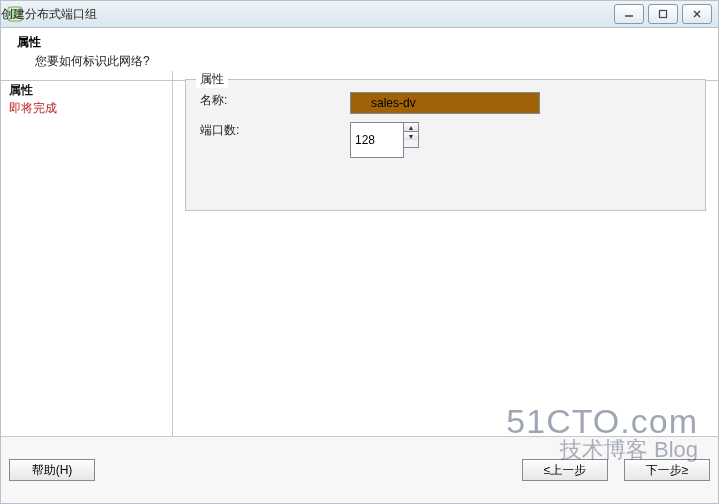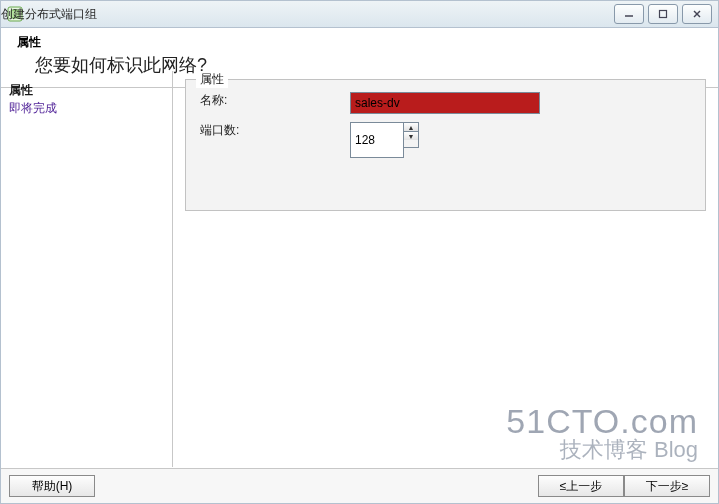--- a/index.html
+++ b/index.html
@@ -4,44 +4,44 @@
 <style>
 html,body{margin:0;padding:0;font-family:"Microsoft YaHei","SimSun",Tahoma,sans-serif;font-size:12px;background:#fff;color:#000}
 .frame{width:719px;height:504px;box-sizing:border-box;position:relative;background:#fff;border:1px solid #b4c1cf}
 .titlebar{height:26px;background:linear-gradient(#eef3f6,#dbe6ee);border-bottom:1px solid #b4c1cf;display:flex;align-items:center;position:relative}
 .app-icon{width:16px;height:16px;margin:0 6px;display:flex;align-items:center;justify-content:center}
 .title{position:absolute;left:0;right:0;text-align:left;font-size:12px;color:#2b2b2b;pointer-events:none}
 .winbtns{position:absolute;right:6px;top:3px;display:flex;gap:4px}
 .winbtn{width:28px;height:18px;border:1px solid #8899aa;border-radius:3px;background:linear-gradient(#fdfefe,#e3ebf1);display:flex;align-items:center;justify-content:center;font-size:10px;color:#445;cursor:pointer}
 .header-area{padding:6px 16px 10px 16px;border-bottom:1px solid #c7c7c7}
 .header-title{font-weight:bold;font-size:12px}
-.header-sub{margin:2px 0 0 18px;font-size:18px;color:#222}
+.header-sub{margin:2px 0 0 18px;font-size:12px;color:#222}
 .body-area{display:flex;position:absolute;top:70px;left:0;right:0;bottom:36px}
 .sidebar{width:172px;border-right:1px solid #c7c7c7;padding:10px 8px;box-sizing:border-box}
 .side-item{font-size:12px;line-height:18px;color:#1a1a1a;cursor:pointer}
 .side-item.current{font-weight:bold}
-.side-item.dim{color:#4c1d95}
+.side-item.dim{color:#b91c1c}
 .main{flex:1;padding:8px 12px;box-sizing:border-box;position:relative}
 .fieldset{border:1px solid #c2c2c2;padding:12px 14px 18px 14px;position:relative;background:#f3f3f3;height:132px;box-sizing:border-box}
 .fieldset .legend{position:absolute;top:-9px;left:10px;background:#fff;padding:0 4px;font-size:12px;color:#222}
 .form-row{display:flex;height:26px;margin-bottom:4px}
 .form-label{width:150px;color:#222}
-.txt{width:190px;height:22px;border:1px solid #7a8a99;background:#b91c1c;padding:0 4px;font-size:12px;box-sizing:border-box}
+.txt{width:190px;height:22px;border:1px solid #7a8a99;background:#a16207;padding:0 20px;font-size:12px;box-sizing:border-box}
 .spinwrap{display:flex}
 .spin-val{width:54px;height:18px;border:1px solid #7a8a99;background:#fff;padding:17px 4px;font-size:12px;box-sizing:border-box}
 .spin-btns{display:flex;flex-direction:column;border:1px solid #7a8a99;border-left:none}
 .spin-btn{width:14px;height:8px;background:linear-gradient(#fefefe,#e2e2e2);font-size:7px;line-height:7px;text-align:center;color:#333;cursor:pointer;display:flex;align-items:center;justify-content:center}
 .spin-btn:first-child{border-bottom:1px solid #7a8a99}
 .select{width:222px;height:20px;border:1px solid #7a8a99;background:#fff;display:flex;align-items:center;box-sizing:border-box;cursor:pointer}
 .select .val{flex:1;padding:0 4px;text-align:left}
 .select .arrow{width:16px;height:100%;border-left:1px solid #7a8a99;background:linear-gradient(#fefefe,#e2e2e2);display:flex;align-items:center;justify-content:center;font-size:9px;color:#222}
-.footer{position:absolute;left:0;right:0;bottom:0;height:34px;border-top:1px solid #c7c7c7;background:#f7f7f7;display:flex;align-items:center;padding:0 8px}
+.footer{position:absolute;left:0;right:0;bottom:0;height:34px;border-top:1px solid #c7c7c7;background:#f7f7f7;display:flex;align-items:center;padding:16px 8px}
 .btn{height:22px;min-width:86px;border:1px solid #8a8a8a;background:linear-gradient(#fdfdfd,#e7e7e7);font-size:12px;padding:0 10px;cursor:pointer;display:flex;align-items:center;justify-content:center}
 .footer .spacer{flex:1}
-.footer .btn+.btn{margin-left:0}
+.footer .btn+.btn{margin-left:16px}
 .watermark{position:absolute;right:20px;bottom:38px;pointer-events:none;font-family:Arial,sans-serif}
 .wm1{font-size:34px;font-weight:normal;color:rgba(46,62,90,.46);letter-spacing:1px}
 .wm2{font-size:22px;font-weight:normal;color:rgba(46,62,90,.40);text-align:right;margin-top:-6px}
 </style>
 </head>
 <body>
 
 <div class="frame">
 
   <div class="titlebar">

